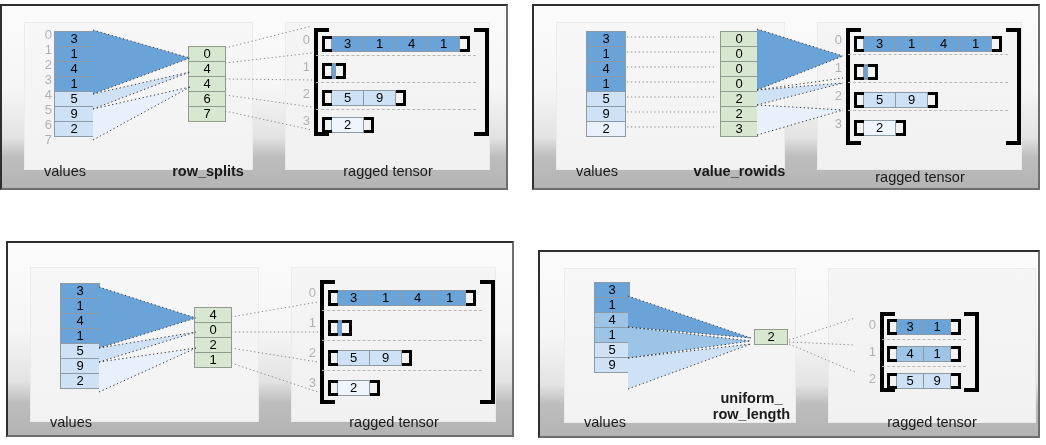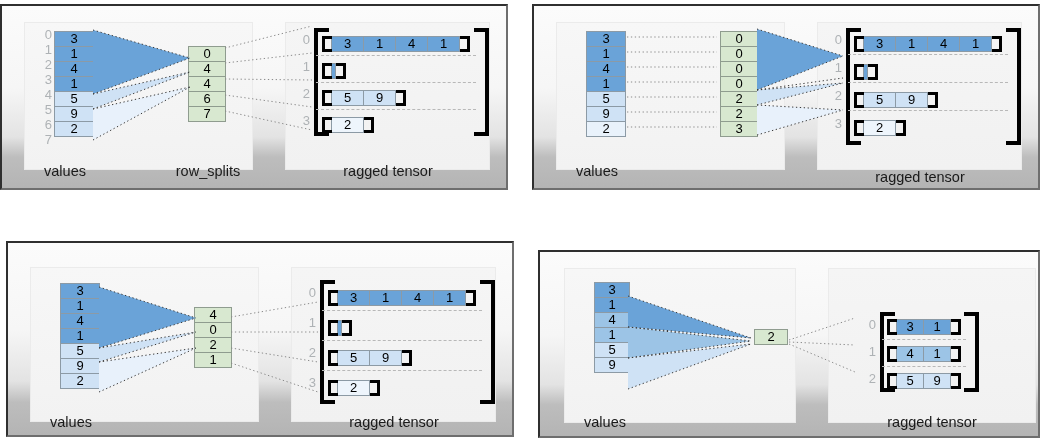--- a/index.html
+++ b/index.html
@@ -27,21 +27,21 @@
     position:absolute;
     background:#f4f4f4;
     border:1px solid #ebebeb;
     box-sizing:border-box;
   }
   .card.left{background:linear-gradient(to bottom,#f7f7f7,#f2f2f2);}
   .card.right{background:linear-gradient(to bottom,#f5f5f5,#f1f1f1);}
 
   
   .cap{position:absolute;font-size:14.5px;color:#1a1a1a;white-space:nowrap;text-align:center;line-height:1.08;}
-  .cap.b{font-weight:normal;}
+  .cap.b{font-weight:bold;}
 
   
   .col{position:absolute;}
   .cell{
     box-sizing:border-box;
     border:1px solid #8c9aa5;
     margin-top:-1px;
     font-size:13px;
     color:#000;
     text-align:center;
@@ -202,20 +202,21 @@
       <div class="cell green">0</div>
       <div class="cell green">0</div>
       <div class="cell green">0</div>
       <div class="cell green">0</div>
       <div class="cell green">2</div>
       <div class="cell green">2</div>
       <div class="cell green">3</div>
     </div>
 
     <div class="cap" style="left:30px;top:158px;width:66px;">values</div>
+    <div class="cap b" style="left:138px;top:158px;width:135px;">value_rowids</div>
     <div class="cap" style="left:322px;top:164px;width:128px;">ragged tensor</div>
 
     <div class="rt" style="left:312px;top:22px;">
       <div class="bigbrk l" style="left:0px;top:0px;height:117px;"></div>
       <div class="bigbrk r" style="left:160px;top:0px;height:117px;"></div>
 
       <div class="rowsep" style="left:2px;top:26px;width:160px;"></div>
       <div class="rowsep" style="left:2px;top:54px;width:160px;"></div>
       <div class="rowsep" style="left:2px;top:82px;width:160px;"></div>
 
@@ -358,20 +359,24 @@
       <div class="cell" style="background:#9cc4e6;">1</div>
       <div class="cell" style="background:#cfe2f5;">5</div>
       <div class="cell" style="background:#cfe2f5;">9</div>
     </div>
 
     <div class="col" style="left:214px;top:77px;width:34px;">
       <div class="cell green">2</div>
     </div>
 
     <div class="cap" style="left:32px;top:163px;width:66px;">values</div>
+    <div class="cap b" style="left:144px;top:139px;width:135px;">
+      <div>uniform_</div>
+      <div>row_length</div>
+    </div>
     <div class="cap" style="left:328px;top:163px;width:128px;">ragged tensor</div>
 
     <div class="rt" style="left:340px;top:60px;">
       <div class="bigbrk l" style="left:0px;top:0px;height:80px;"></div>
       <div class="bigbrk r" style="left:84px;top:0px;height:80px;"></div>
 
       <div class="rowsep" style="left:2px;top:27px;width:84px;"></div>
       <div class="rowsep" style="left:2px;top:54px;width:84px;"></div>
 
       <div class="rtrow" style="left:7px;top:7px;">

